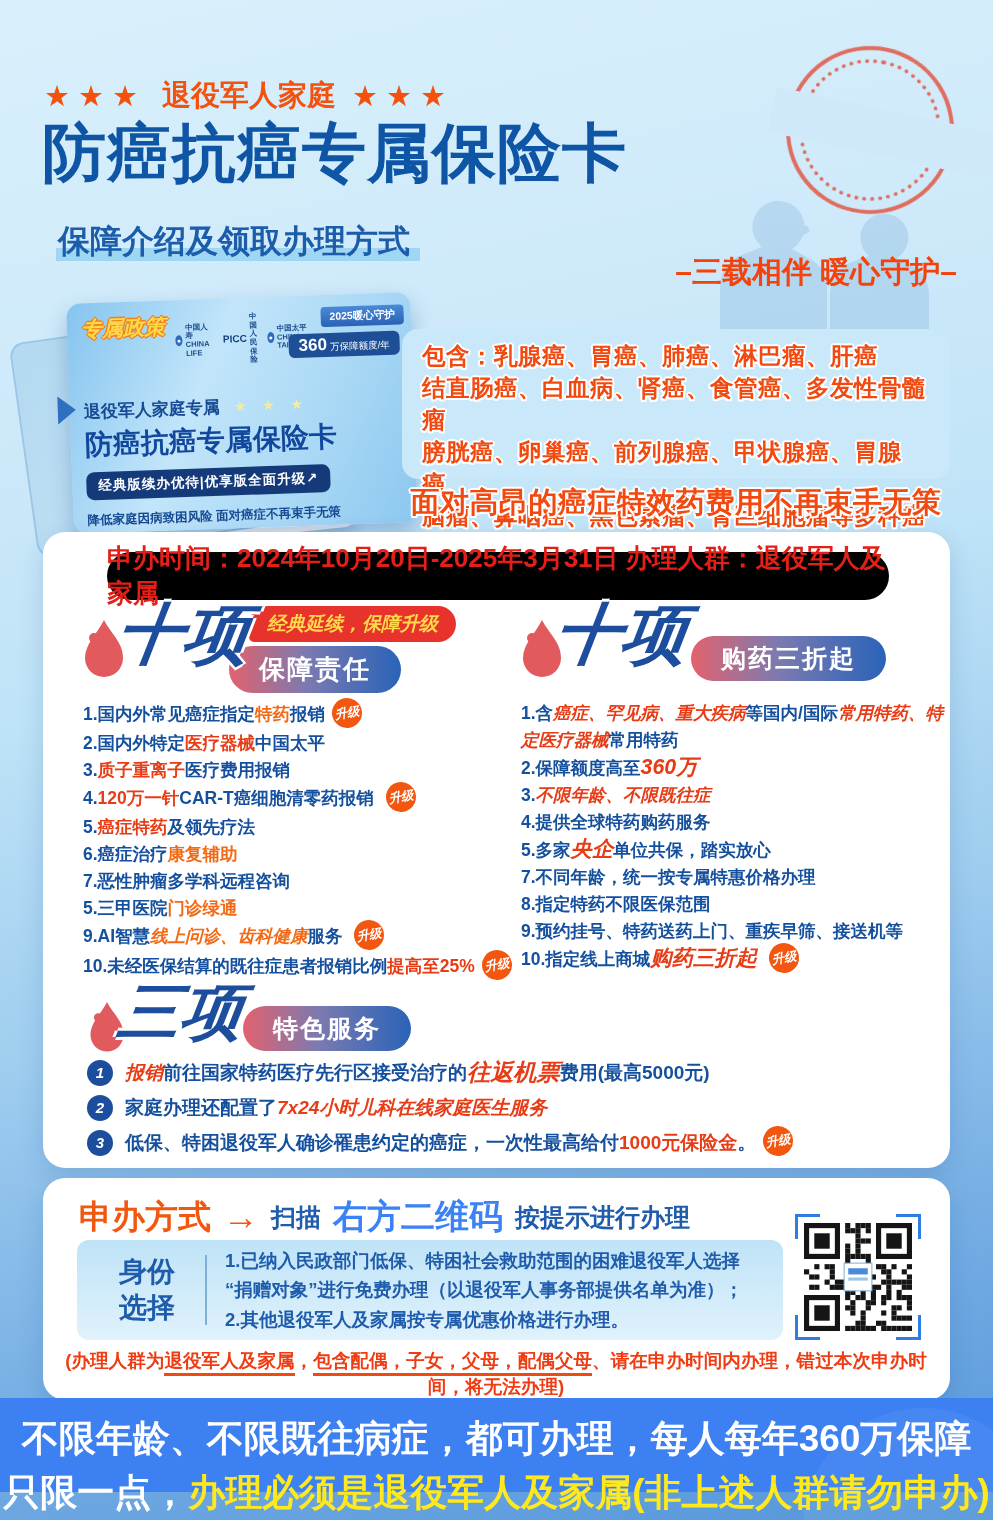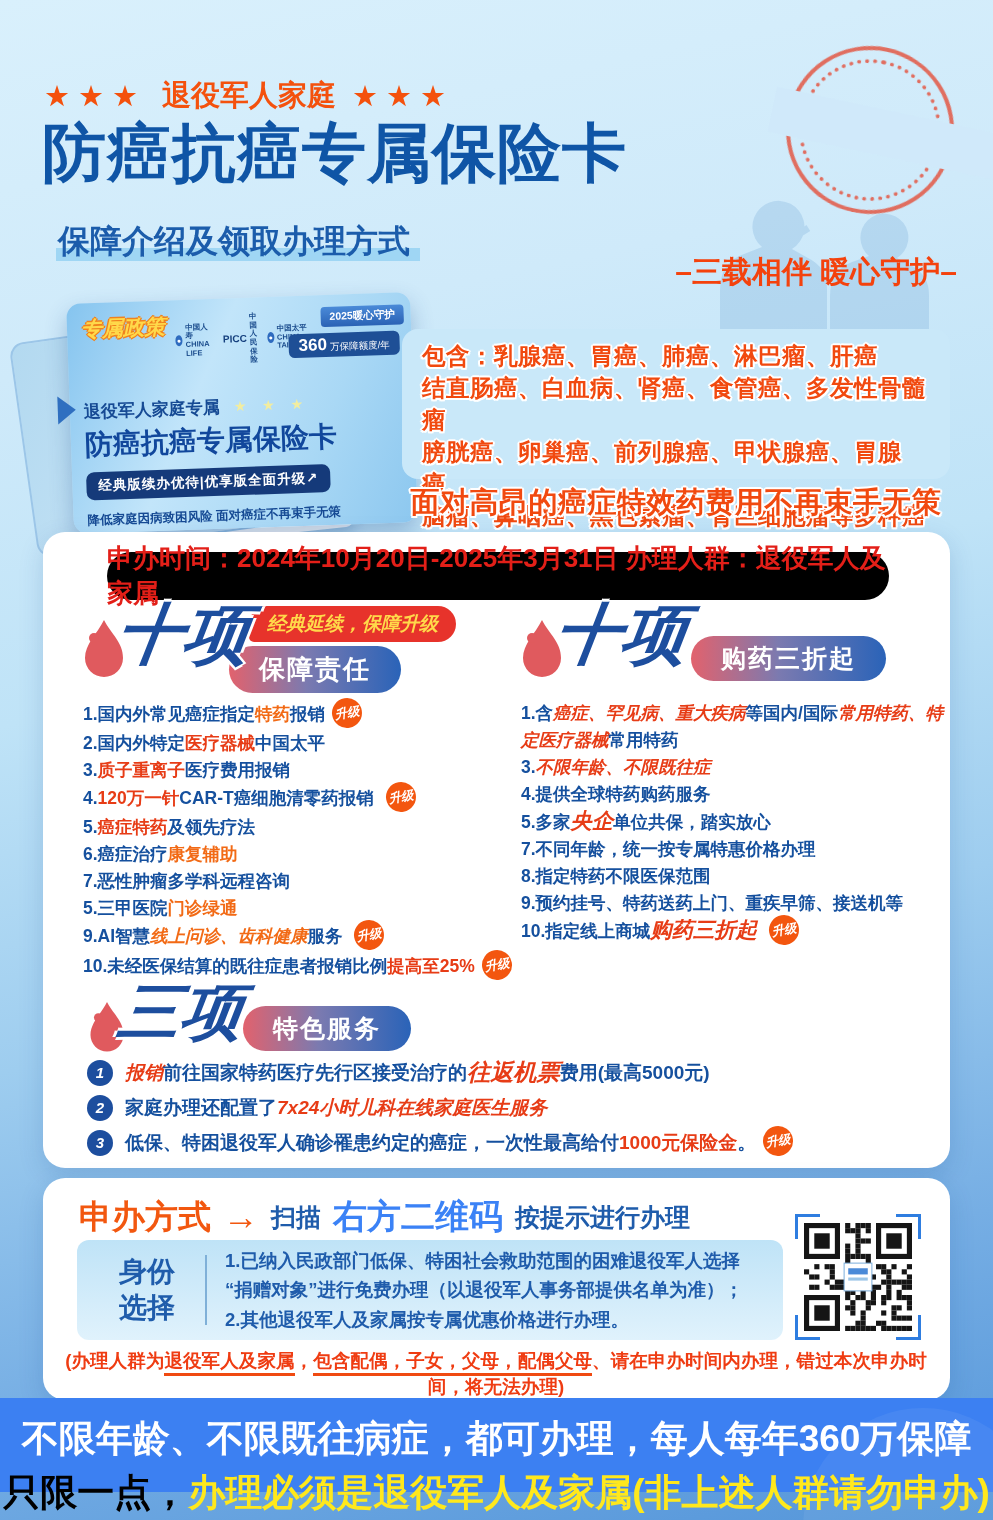--- a/index.html
+++ b/index.html
@@ -93,21 +93,21 @@
   .qc-tl{left:0;top:0;border-right:none;border-bottom:none;}
   .qc-tr{right:0;top:0;border-left:none;border-bottom:none;}
   .qc-bl{left:0;bottom:0;border-right:none;border-top:none;}
   .qc-br{right:0;bottom:0;border-left:none;border-top:none;}
   .qr-svg{position:absolute;left:9px;top:9px;width:108px;height:108px;background:#fff;}
   
   .band{left:0;top:1398px;width:993px;height:94px;background:#3c80f2;}
   .band-circle{position:absolute;right:-50px;top:10px;width:240px;height:240px;border-radius:50%;background:rgba(255,255,255,.06);}
   .band-l1{position:absolute;left:0;top:16px;width:100%;text-align:center;color:#fff;font-size:37px;font-weight:900;}
   .band-l2{position:absolute;left:0;top:70px;width:100%;text-align:center;font-size:37px;font-weight:900;}
-  .band-l2 .w{color:#000000;} .band-l2 .y{color:#ffe81c;}
+  .band-l2 .w{color:#ffffff;} .band-l2 .y{color:#ffe81c;}
 </style>
 </head>
 <body>
 
 <div id="poster">
 
   <svg class="sil" style="left:690px;top:140px;" width="300" height="210" viewBox="0 0 300 210">
     <g fill="#3f83c4">
       <path d="M30 210 V150 q0-28 24-36 l18-7 a26 26 0 1 1 30 2 l16 9 q19 9 19 31 v61 Z"></path>
       <path d="M140 210 V156 q0-26 22-34 l17-6 a24 24 0 1 1 28 2 l15 8 q17 9 17 29 v55 Z"></path>
@@ -198,20 +198,21 @@
       </div>
 
     <svg class="flame" style="left:476px;top:86px;" width="46" height="64" viewBox="0 0 46 64">
       <path d="M23 2 C30 16 42 24 42 40 a19 19 0 0 1-38 0 C4 26 16 16 23 2Z" fill="#e05a5e"></path>
       <circle cx="13" cy="20" r="5" fill="#e05a5e"></circle>
     </svg>
     <div class="sec-num" style="left:512px;top:58px;">十项</div>
     <div class="grad-pill" style="left:648px;top:104px;font-size:25px;">购药三折起</div>
     <div class="list" style="left:478px;top:168px;width:434px;">
         <div class="row"><span>1.含</span><span class="ri">癌症、罕见病、重大疾病</span><span>等国内/国际</span><span class="ri">常用特药、特定医疗器械</span><span>常用特药</span></div>
+        <div class="row"><span>2.保障额度高至</span><span class="ri big">360万</span></div>
         <div class="row"><span>3.</span><span class="ri">不限年龄、不限既往症</span></div>
         <div class="row"><span>4.提供全球特药购药服务</span></div>
         <div class="row"><span>5.多家</span><span class="ri big">央企</span><span>单位共保，踏实放心</span></div>
         <div class="row"><span>7.不同年龄，统一按专属特惠价格办理</span></div>
         <div class="row"><span>8.指定特药不限医保范围</span></div>
         <div class="row"><span>9.预约挂号、特药送药上门、重疾早筛、接送机等</span></div>
         <div class="row"><span>10.指定线上商城</span><span class="ri big">购药三折起</span><span> </span><span class="badge">升级</span></div>
       </div>
 
     <svg class="flame" style="left:44px;top:468px;" width="40" height="56" viewBox="0 0 46 64">

